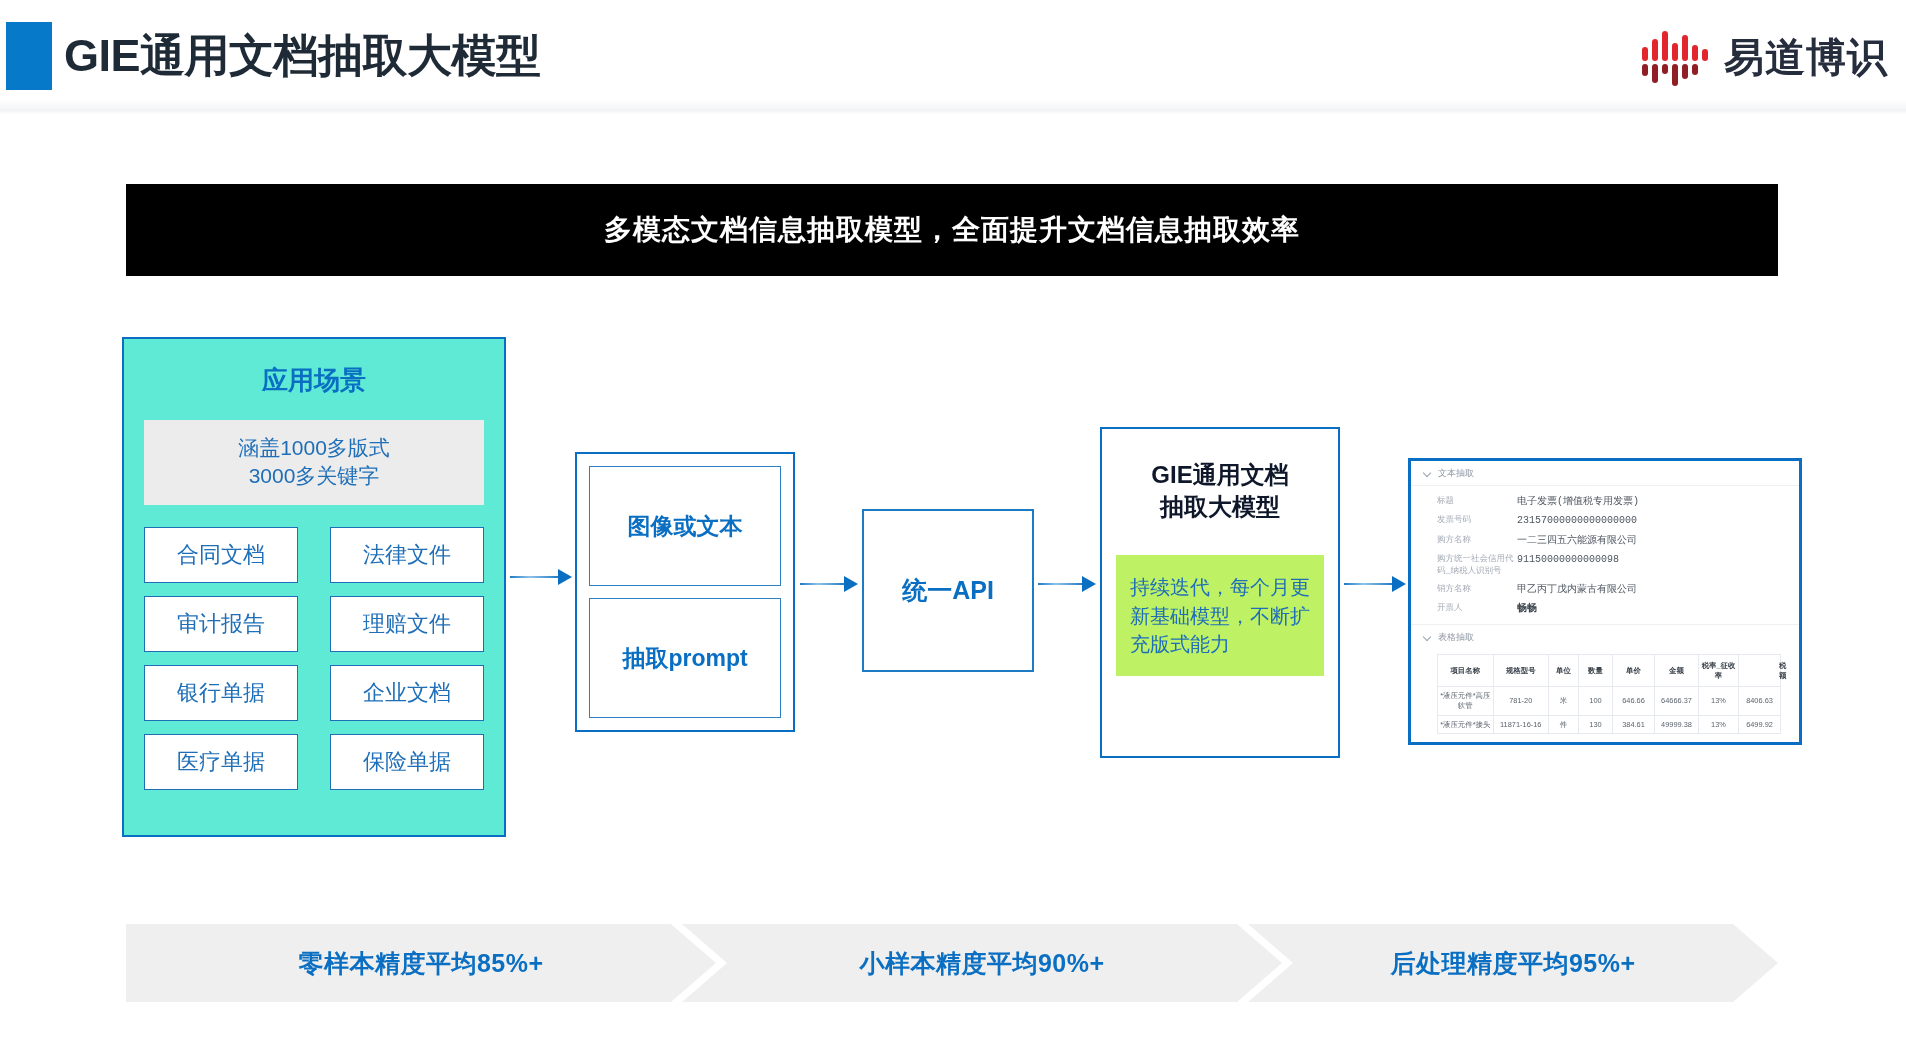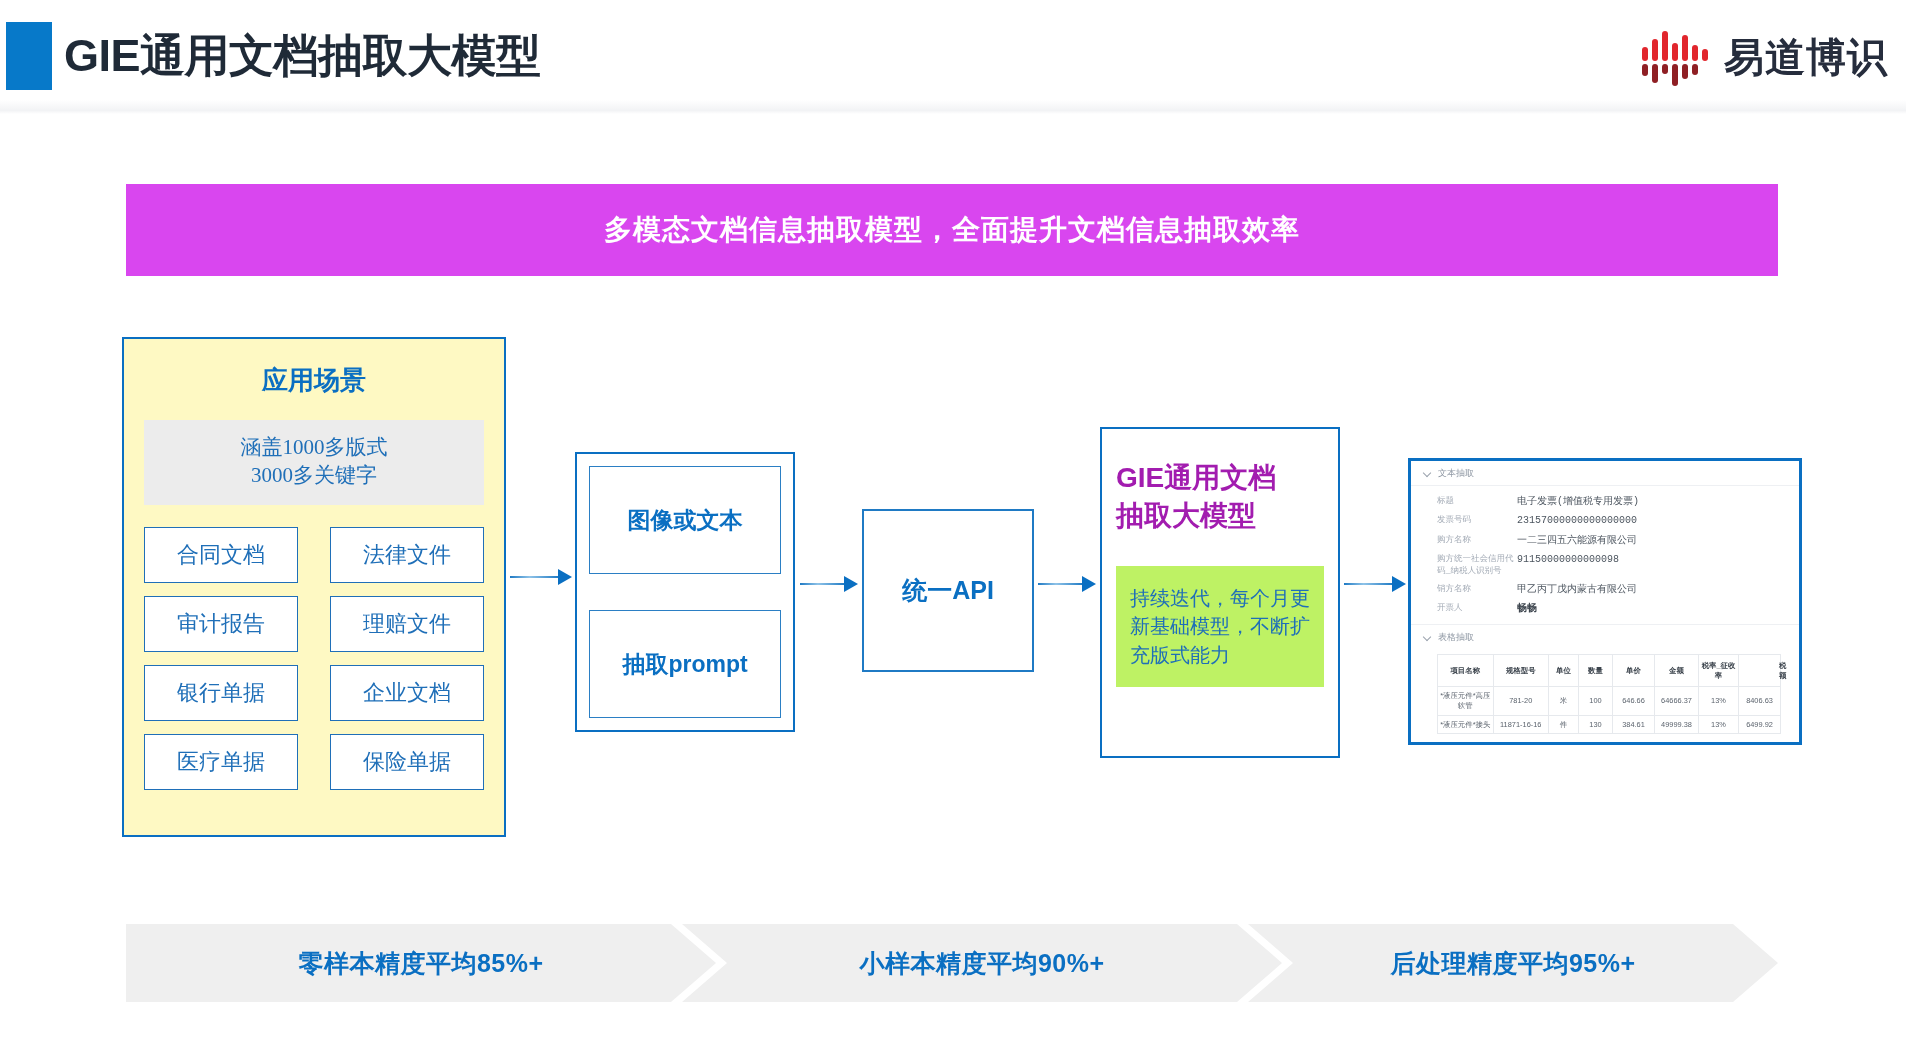--- a/index.html
+++ b/index.html
@@ -26,28 +26,28 @@
   }
   
   #logo { position: absolute; right: 18px; top: 14px; height: 62px; display: flex; align-items: center; gap: 16px; font-family: Liberation Mono, monospace; }
   #logo-mark { position: relative; width: 66px; height: 52px; }
   #logo-mark i { position: absolute; display: block; border-radius: 3px; }
   #logo-text { font-size: 40px; font-weight: bold; color: #262d3d; letter-spacing: 1px; white-space: nowrap; }
 
   
   #banner {
     position: absolute; left: 126px; top: 172px; width: 1652px; height: 92px;
-    background: #d946ef; display: flex; align-items: center; justify-content: center;
+    background: #000000; display: flex; align-items: center; justify-content: center;
   }
   #banner-text { font-size: 28px; font-weight: bold; color: #ffffff; letter-spacing: 1px; }
 
   
   #scenario-panel {
     position: absolute; left: 122px; top: 325px; width: 384px; height: 500px;
-    border: 2px solid #0a6fc2; background: #fef9c3; font-family: Liberation Serif, serif;
+    border: 2px solid #0a6fc2; background: #5eead4;
   }
   #scenario-title {
     margin-top: 24px; text-align: center;
     font-size: 26px; font-weight: bold; color: #0a6fc2;
   }
   #scenario-coverage {
     margin: 22px 20px 0 20px; background: #ececec; padding: 14px 6px 16px 6px;
     text-align: center; color: #1f6fb8; font-size: 21px; line-height: 1.32;
   }
   #scenario-grid {
@@ -60,40 +60,40 @@
     color: #1f6fb8; font-size: 22px;
   }
 
   
   #input-box {
     position: absolute; left: 575px; top: 440px; width: 220px; height: 280px;
     border: 2.5px solid #0a6fc2; background: #fff; padding: 12px;
     display: flex; flex-direction: column; justify-content: space-between;
   }
   .input-sub {
-    border: 1.5px solid #2b7fc4; height: 108px; background: #fff;
+    border: 1.5px solid #2b7fc4; height: 120px; background: #fff;
     display: flex; align-items: center; justify-content: center;
   }
   .input-sub span { font-size: 23px; font-weight: bold; color: #0a6fc2; }
 
   
   #api-box {
     position: absolute; left: 862px; top: 497px; width: 172px; height: 163px;
     border: 2px solid #1f7ac4; background: #fff;
     display: flex; align-items: center; justify-content: center;
   }
   #api-box span { font-size: 25px; font-weight: bold; color: #0a6fc2; }
 
   
   #gie-box {
     position: absolute; left: 1100px; top: 415px; width: 240px; height: 331px;
     border: 2.5px solid #0a6fc2; background: #fff; padding: 16px 14px;
   }
   #gie-title {
-    text-align: left; font-size: 28px; font-weight: bold; color: #a21caf;
+    text-align: center; font-size: 24px; font-weight: bold; color: #0f172a;
     line-height: 1.34; margin-top: 14px;
   }
   #gie-note {
     margin-top: 32px; background: #bef264; padding: 18px 14px;
     color: #1f6fb8; font-size: 20px; line-height: 1.42; text-align: left;
   }
 
   
   #result-panel {
     position: absolute; left: 1408px; top: 446px; width: 394px; height: 287px;

